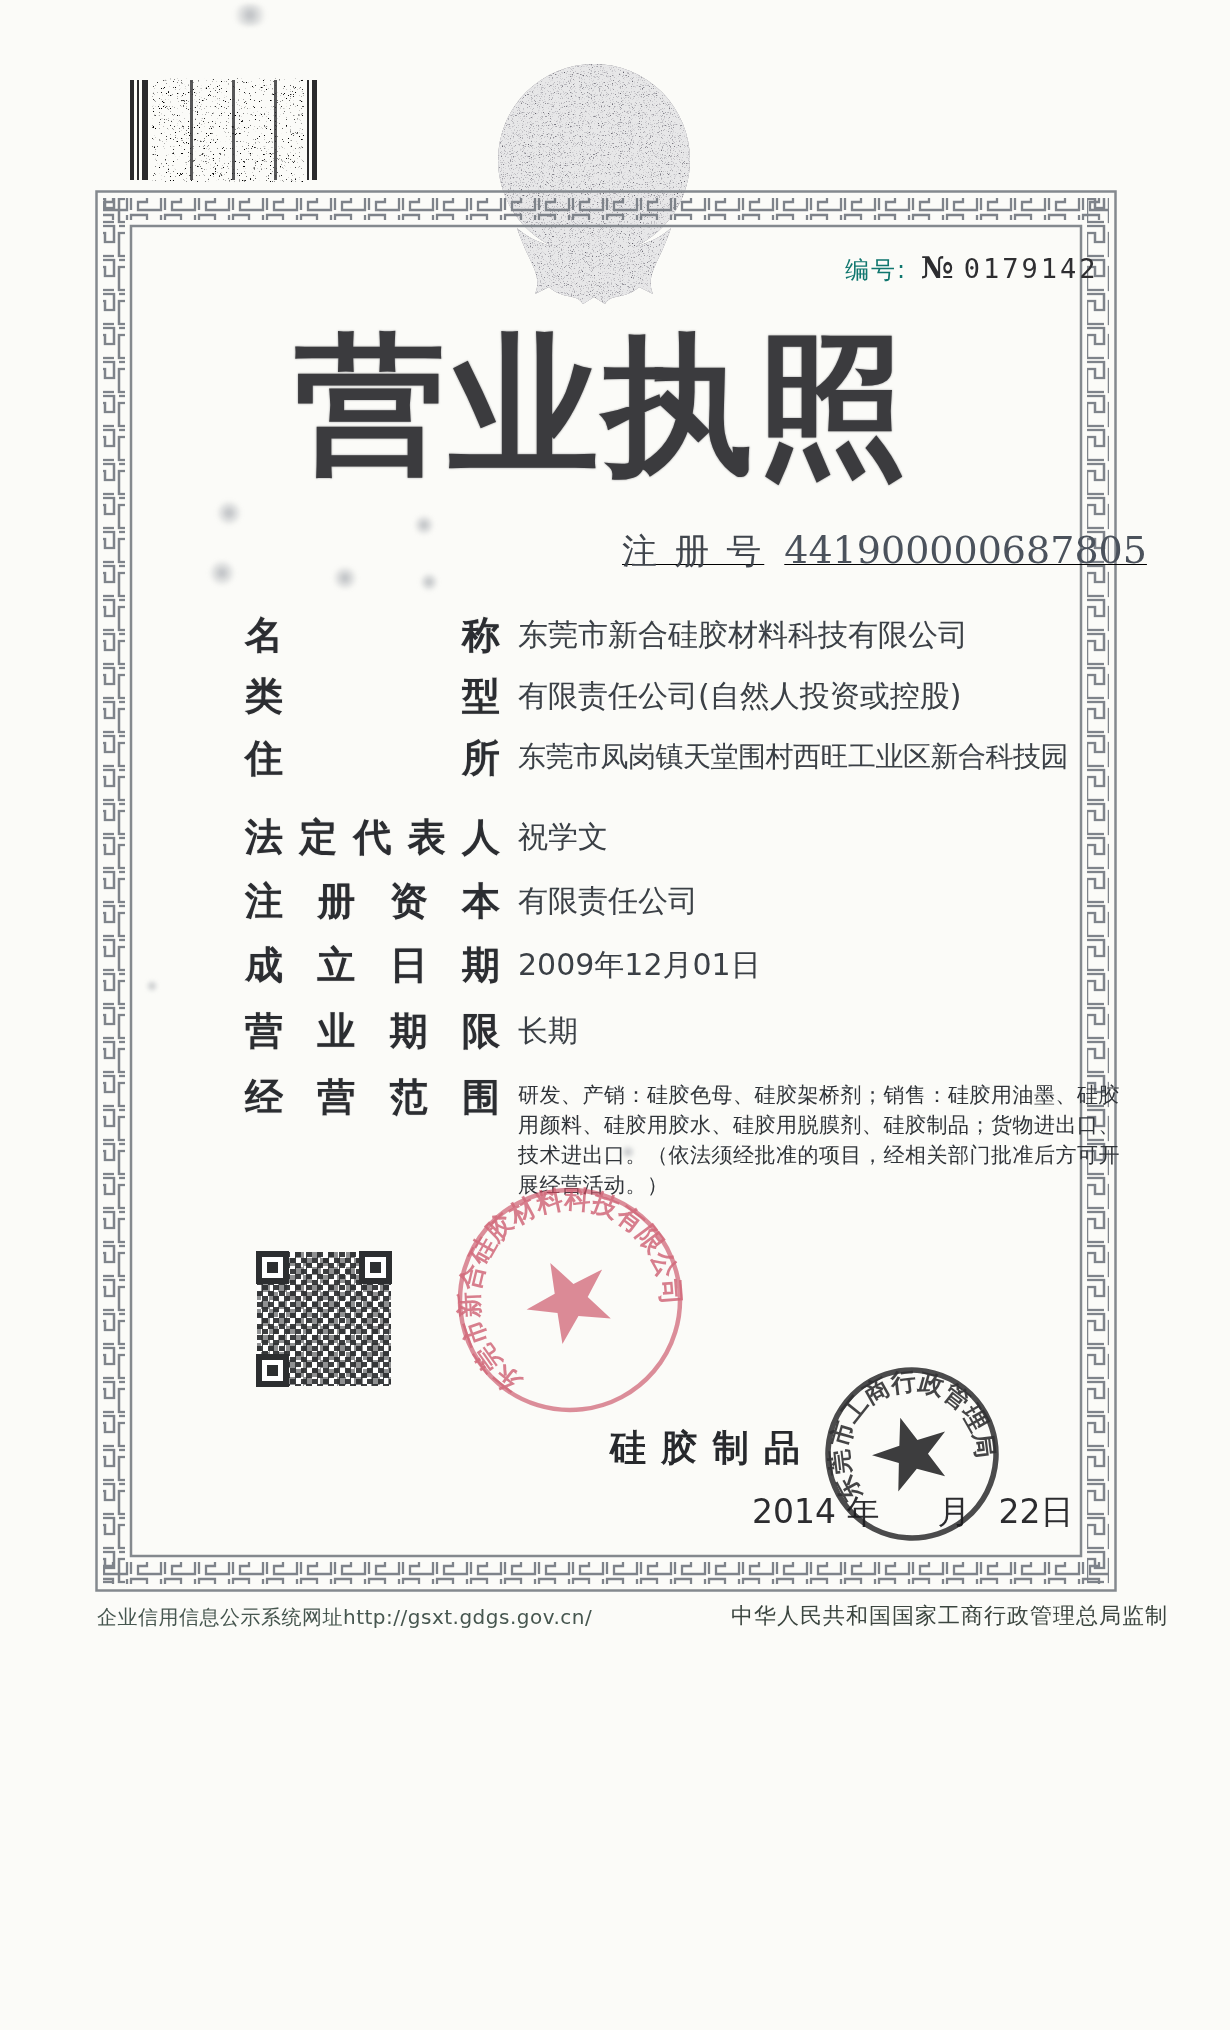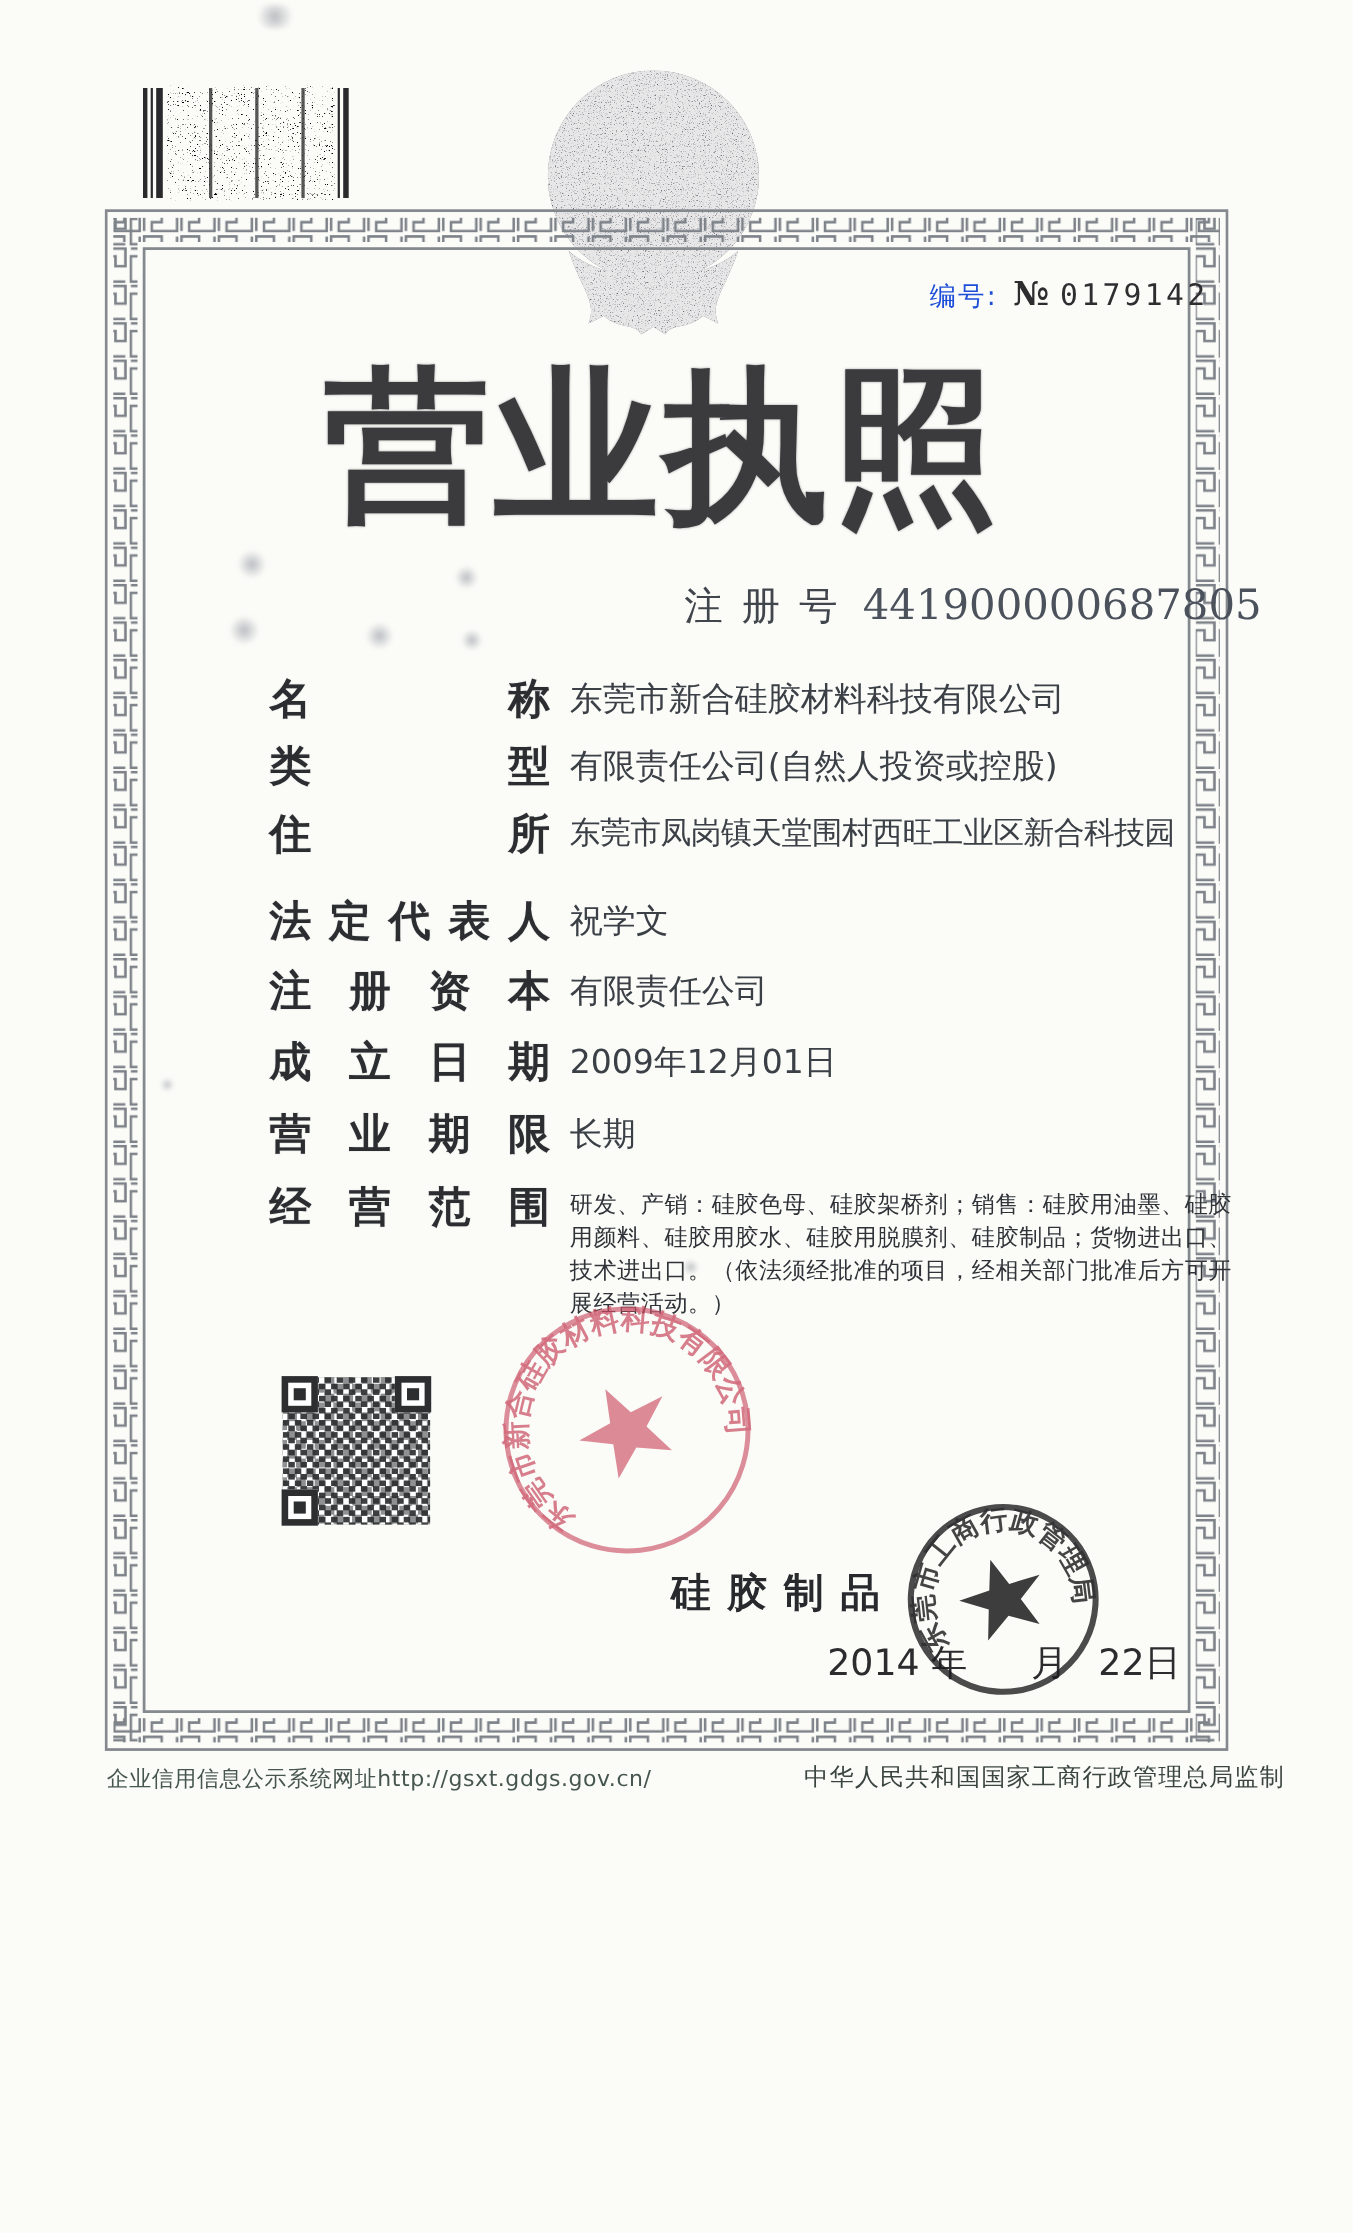--- a/index.html
+++ b/index.html
@@ -8,32 +8,32 @@
     background:#fbfbf8; overflow:hidden;
     font-family:"DejaVu Sans","Liberation Sans",sans-serif;
   }
   
   .barcode{position:absolute; left:128px; top:78px;}
   .emblem{position:absolute; left:487px; top:60px;}
   
   .frame{position:absolute; left:95px; top:190px;}
   
   .serial{position:absolute; left:845px; top:250px; color:#2d2d30; white-space:nowrap;}
-  .serial .lab{font-size:24px; letter-spacing:2px; color:#1d4ed8;}
+  .serial .lab{font-size:24px; letter-spacing:2px; color:#0f766e;}
   .serial .no{font-family:"DejaVu Serif","Liberation Serif",serif; font-weight:bold; font-size:30px; margin:0 10px 0 14px;}
   .serial .digits{font-family:"DejaVu Sans Mono","Liberation Mono",monospace; font-size:27px; letter-spacing:3px; color:#2e2e31;}
   
   .title{
     position:absolute; left:295px; top:330px; width:640px;
     font-size:150px; font-weight:900; line-height:1; letter-spacing:4px;
     color:#3b3b3e; text-shadow:0 0 2px rgba(70,70,75,.65);
     font-family:Liberation Sans, sans-serif;
   }
   
-  .regline{position:absolute; left:622px; top:528px; white-space:nowrap;}
+  .regline{position:absolute; left:622px; top:528px; white-space:nowrap;text-decoration:underline;}
   .regline .rlab{font-size:35px; color:#41464d; letter-spacing:3px;}
   .regline .rnum{font-size:38px; color:#4b525c; margin-left:20px; font-family:"DejaVu Serif","Liberation Serif",serif;}
   
   .row{position:absolute; left:205px; display:flex; align-items:flex-start;}
   .lbl{
     width:255px; font-size:38px; font-weight:700; color:#2b2d31;
     text-align:justify; text-align-last:justify; flex:none;
     text-shadow:0 0 1px rgba(45,45,50,.4);
     margin-left:40px;
   }

